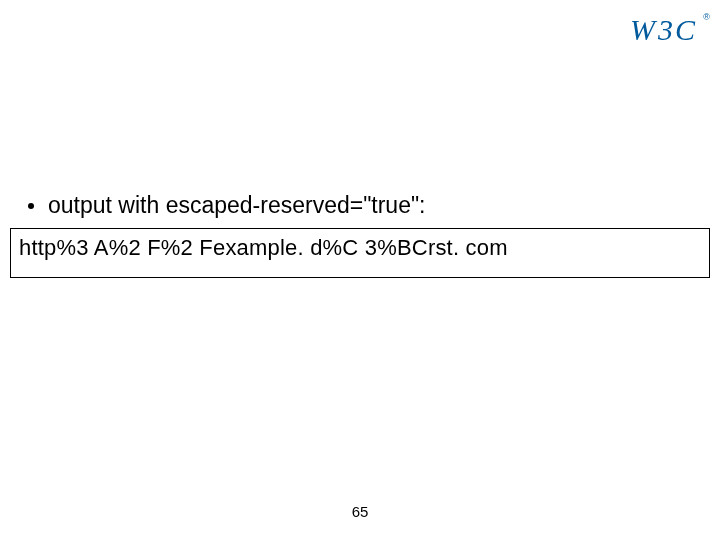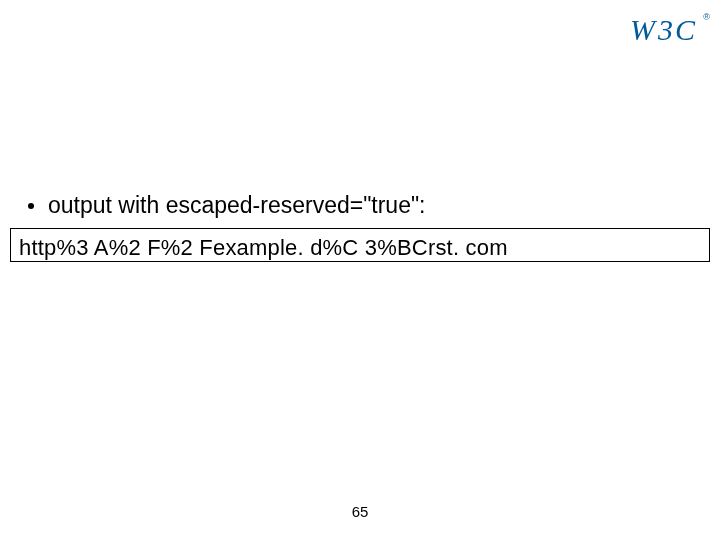--- a/index.html
+++ b/index.html
@@ -2,21 +2,21 @@
 <html><head>
 <meta charset="utf-8">
 <style>
   * { margin: 0; padding: 0; box-sizing: border-box; }
   html, body { width: 720px; height: 540px; background: #fff; font-family: Arial, Helvetica, sans-serif; color: #000; }
   .slide { position: relative; width: 720px; height: 540px; }
   .logo { position: absolute; top: 10px; right: 18px; }
   .title { position: absolute; top: 130px; left: 0; width: 100%; text-align: center; font-size: 33px; font-weight: 400; letter-spacing: 0.2px; }
   .bullet-row { position: absolute; top: 192px; left: 28px; display: flex; align-items: center; font-size: 23px; }
   .bullet-dot { display: inline-block; width: 6px; height: 6px; background: #000; border-radius: 50%; margin-right: 14px; }
-  .code-box { position: absolute; top: 228px; left: 10px; right: 10px; border: 1px solid #000; padding: 6px 8px 0 8px; font-size: 22px; font-family: Arial, Helvetica, sans-serif; letter-spacing: 0.2px; white-space: nowrap; overflow: hidden; }
+  .code-box { position: absolute; top: 228px; left: 10px; right: 10px; border: 1px solid #000; padding: 6px 8px 16px 8px; font-size: 22px; font-family: Arial, Helvetica, sans-serif; letter-spacing: 0.2px; white-space: nowrap; overflow: hidden; }
   .page-num { position: absolute; bottom: 20px; left: 0; width: 100%; text-align: center; font-size: 15px; color: #000; }
   .reg { position: absolute; top: 2px; right: -8px; font-size: 9px; color: #005a9c; }
 </style>
 </head>
 <body>
 
 <div class="slide">
 
   <div class="logo">
     <svg width="72" height="40" viewBox="0 0 72 40">

